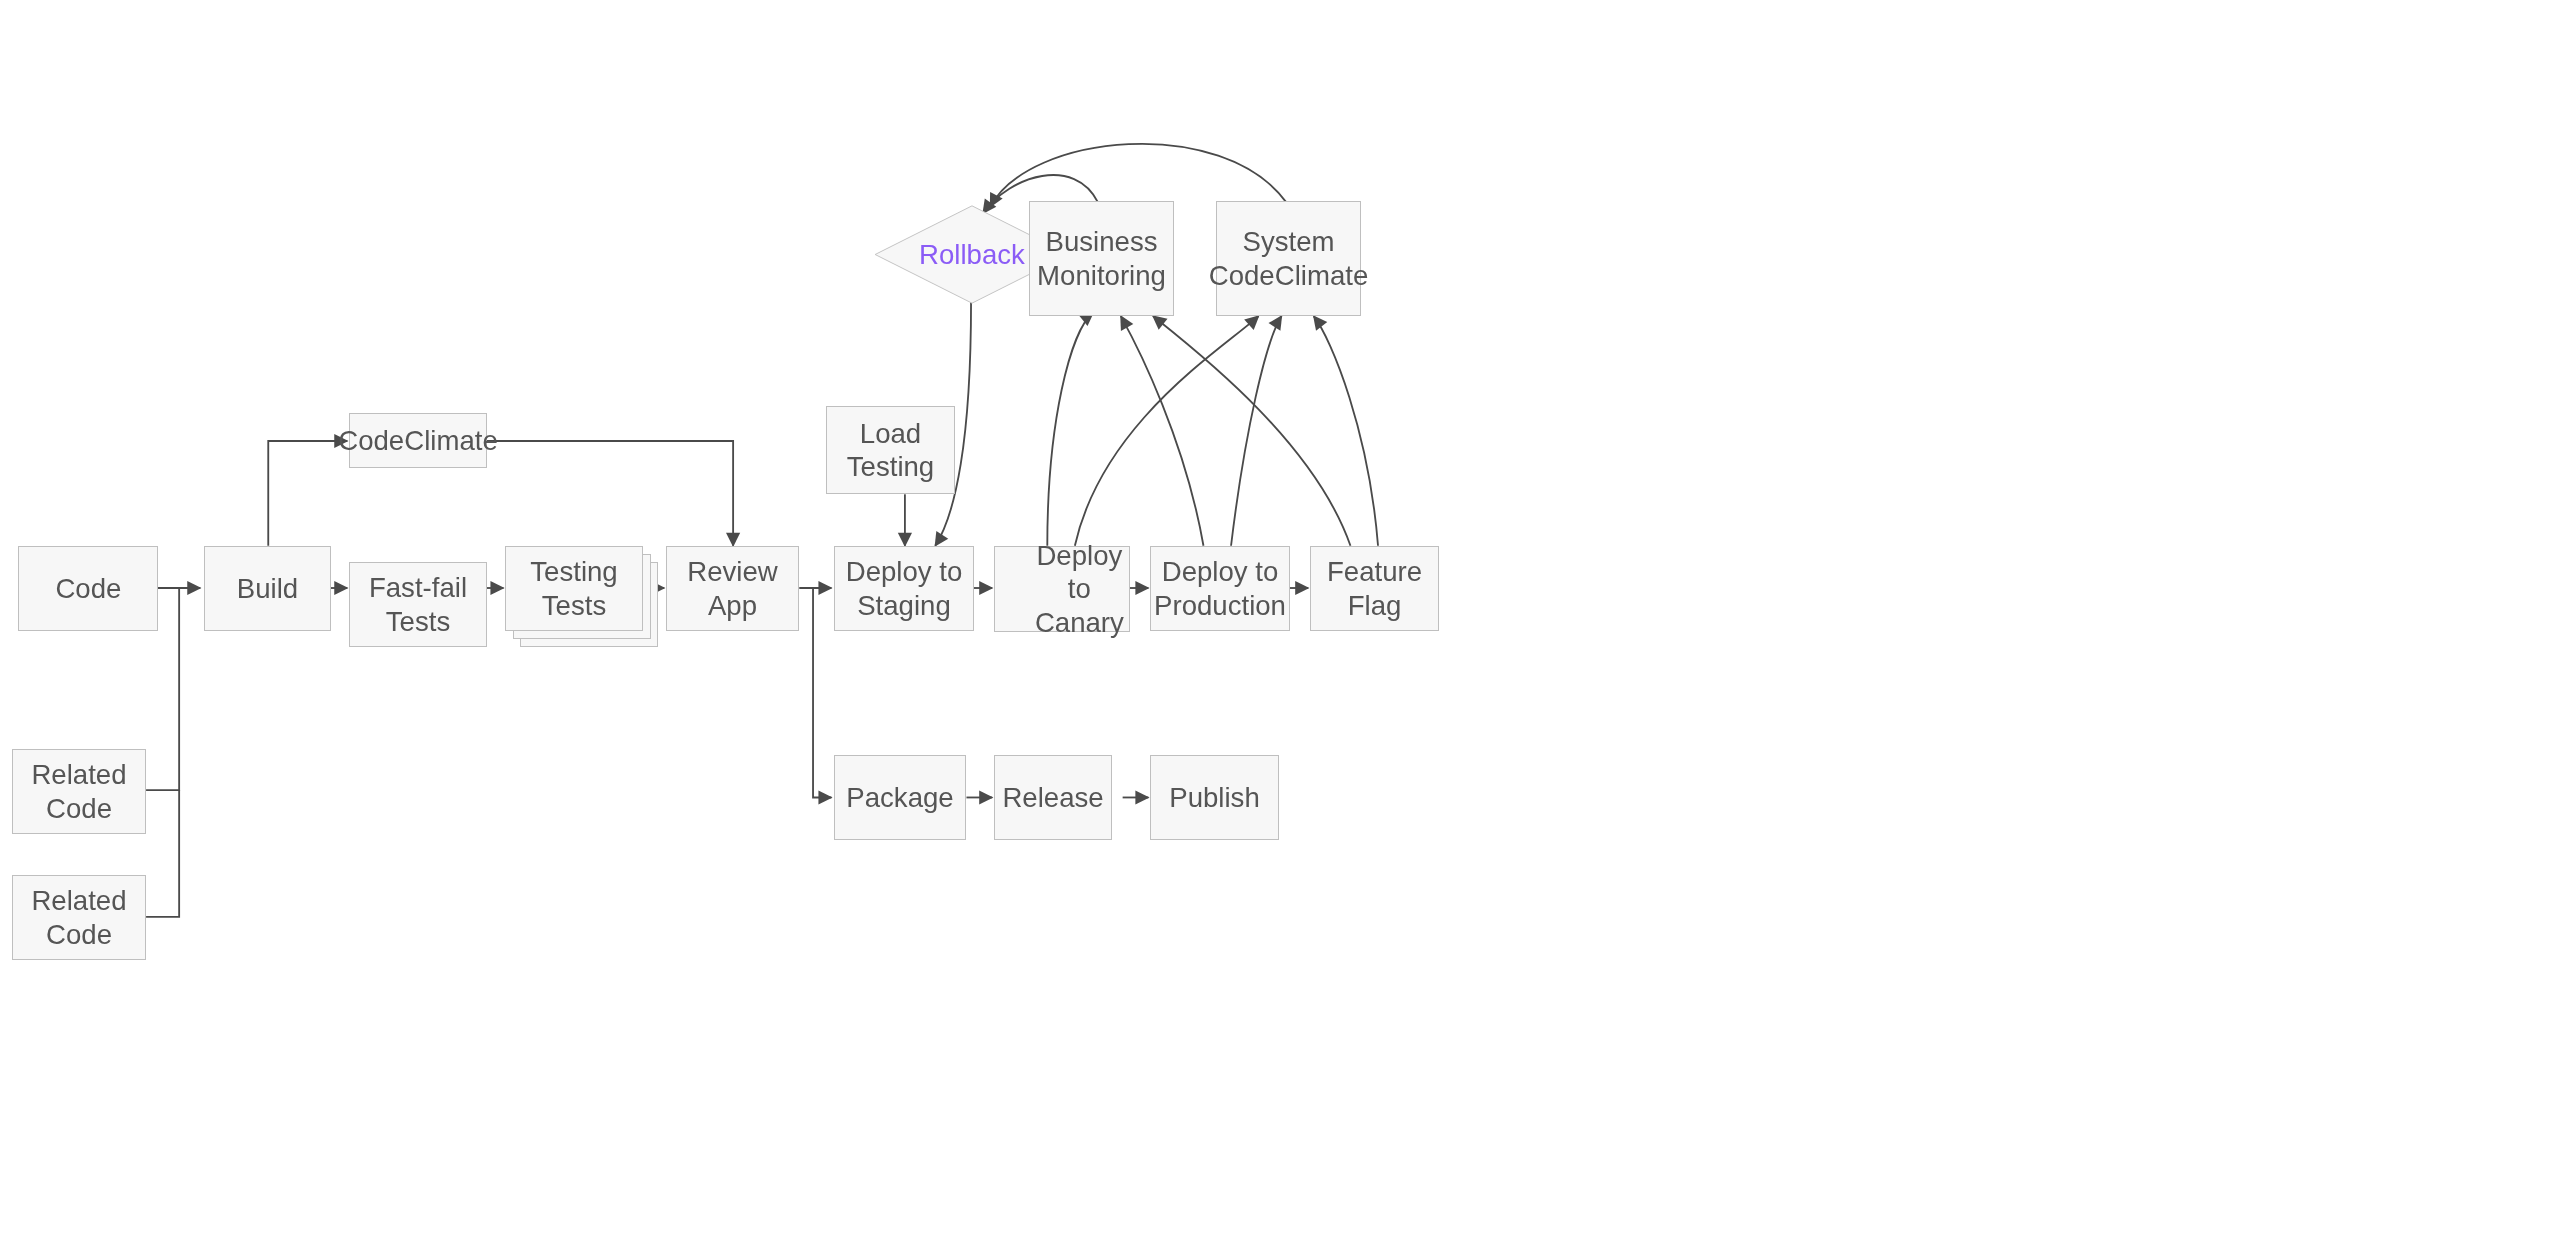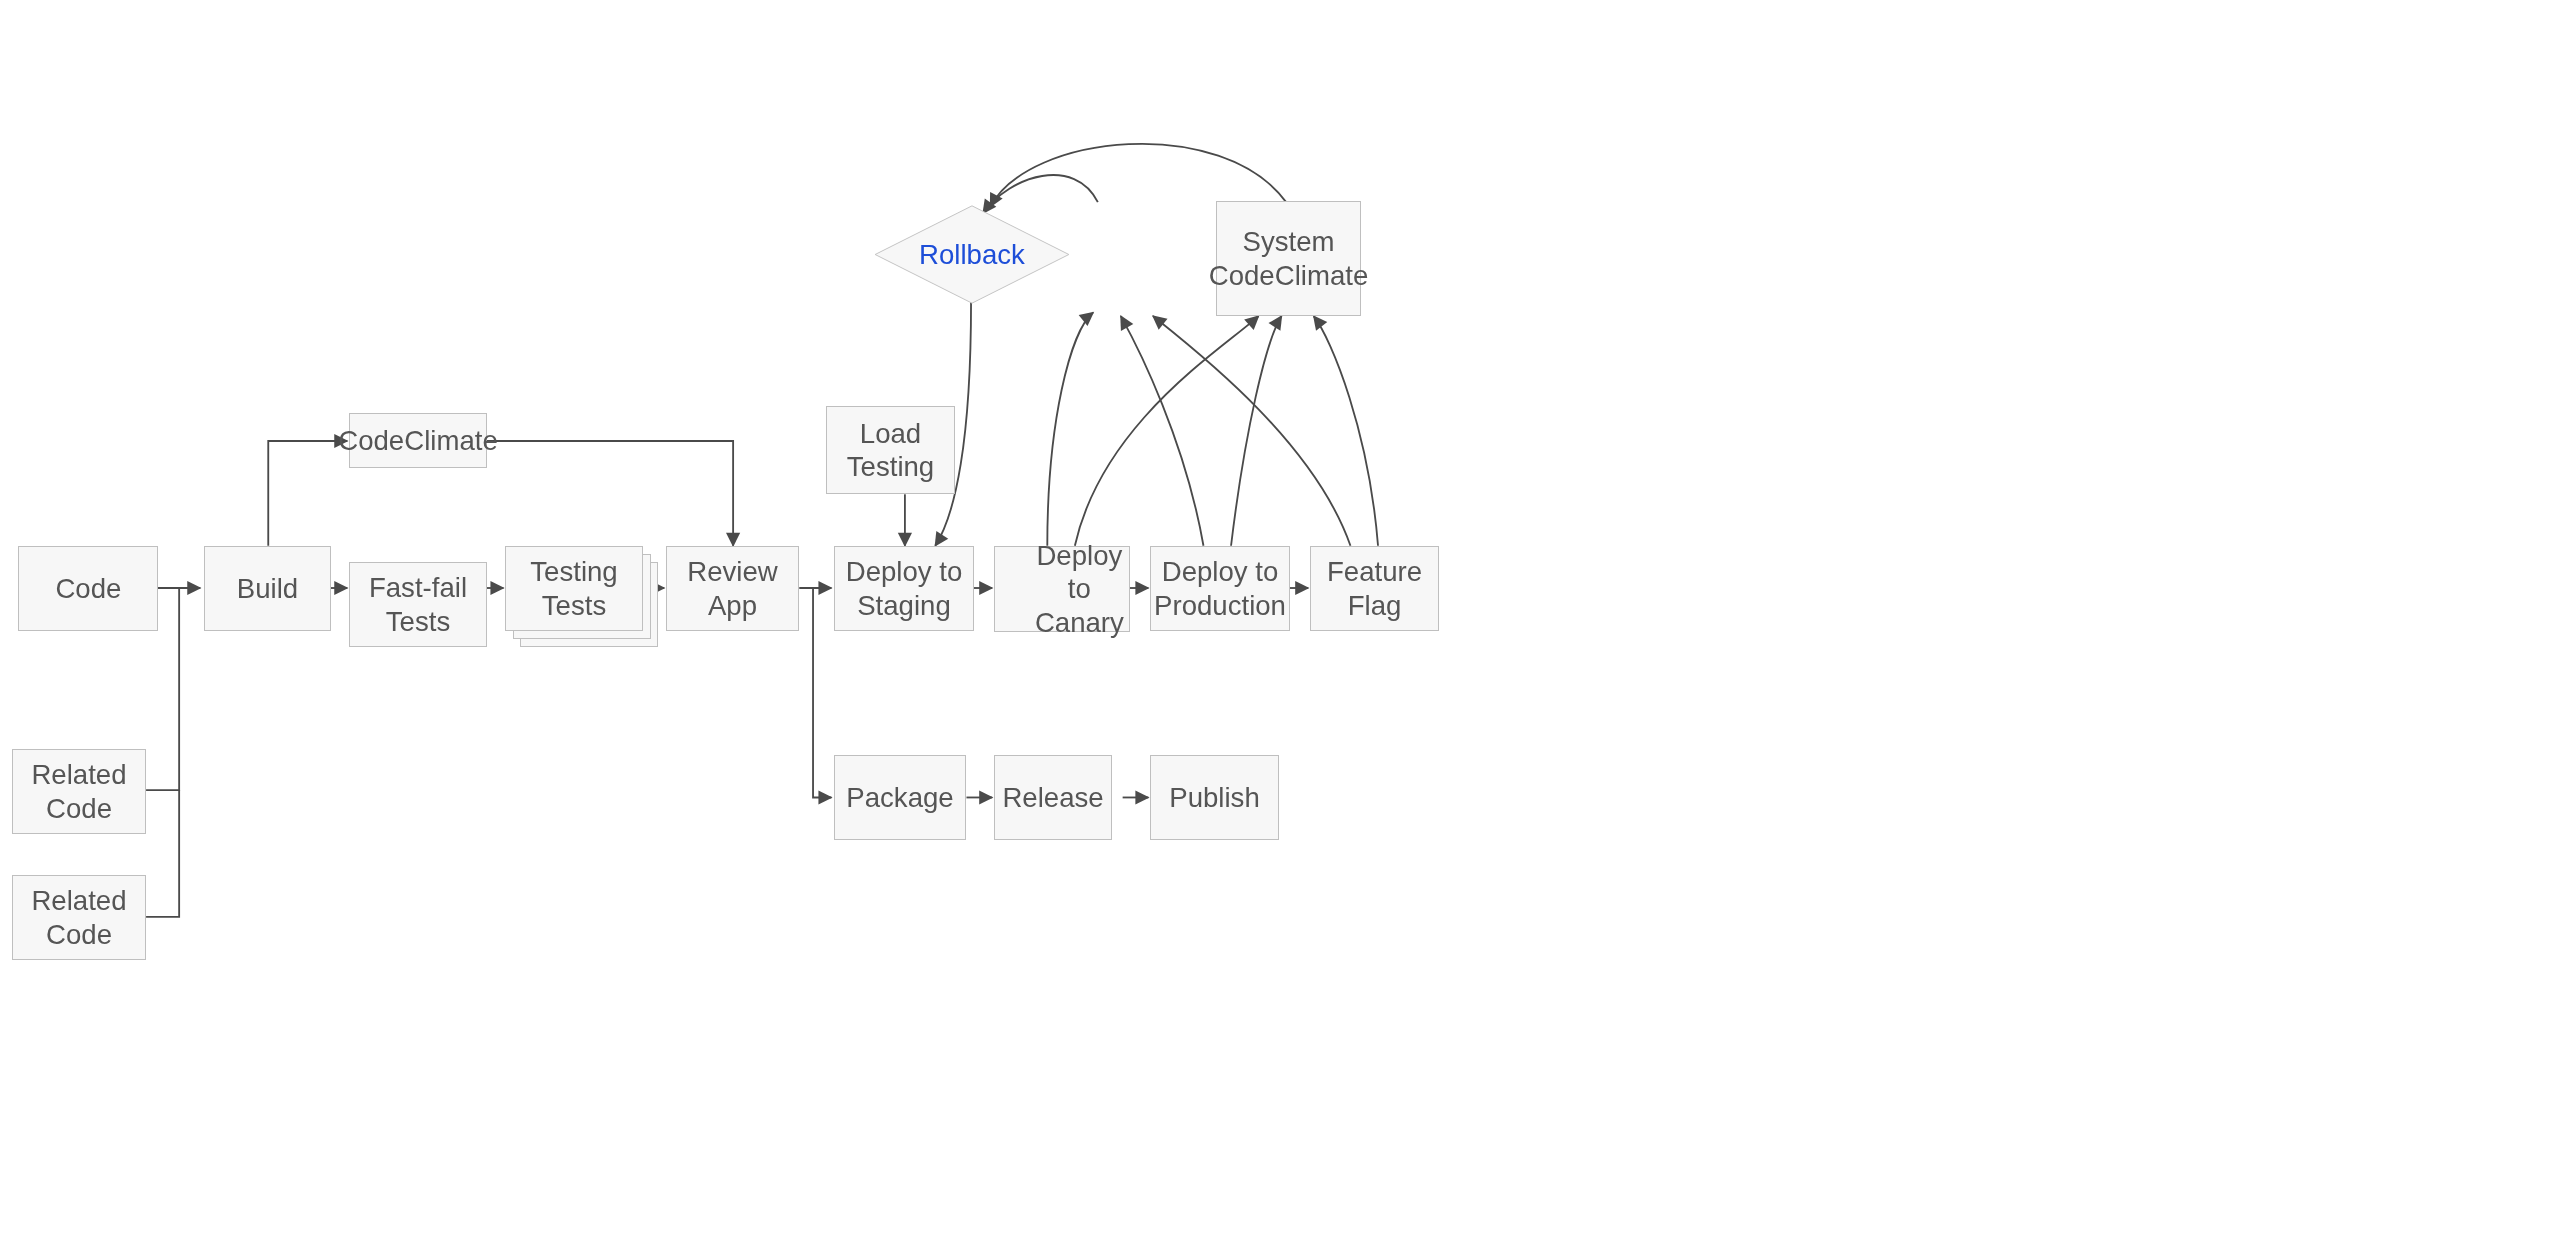--- a/index.html
+++ b/index.html
@@ -49,21 +49,21 @@
   }
   .diamond-label {
     position: absolute;
     left: 0;
     right: 0;
     top: 0;
     bottom: 0;
     display: flex;
     align-items: center;
     justify-content: center;
-    color: #1d4ed8;
+    color: #8b5cf6;
     font-size: 27.6px;
   }
 </style>
 </head>
 <body>
 
 <div id="diagram">
 
   <svg class="edges" viewBox="0 0 2804 1354">
     <defs>
@@ -151,20 +151,21 @@
   </div>
 
   <div class="node" style="left:834px; top:546px; width:140px; height:85px;">Deploy to Staging</div>
 
   <div class="node" style="left:994px; top:546px; width:136px; height:86px;padding-left:42px;">Deploy to Canary</div>
 
   <div class="node" style="left:1150px; top:546px; width:140px; height:85px;">Deploy to Production</div>
 
   <div class="node" style="left:1310px; top:546px; width:129px; height:85px;">Feature Flag</div>
 
+  <div class="node" style="left:1029px; top:201px; width:145px; height:115px;">Business Monitoring</div>
 
   <div class="node" style="left:1216px; top:201px; width:145px; height:115px;">System CodeClimate</div>
 
   <div class="node" style="left:834px; top:755px; width:132px; height:85px;">Package</div>
 
   <div class="node" style="left:994px; top:755px; width:118px; height:85px;">Release</div>
 
   <div class="node" style="left:1150px; top:755px; width:129px; height:85px;">Publish</div>
 
 </div>

